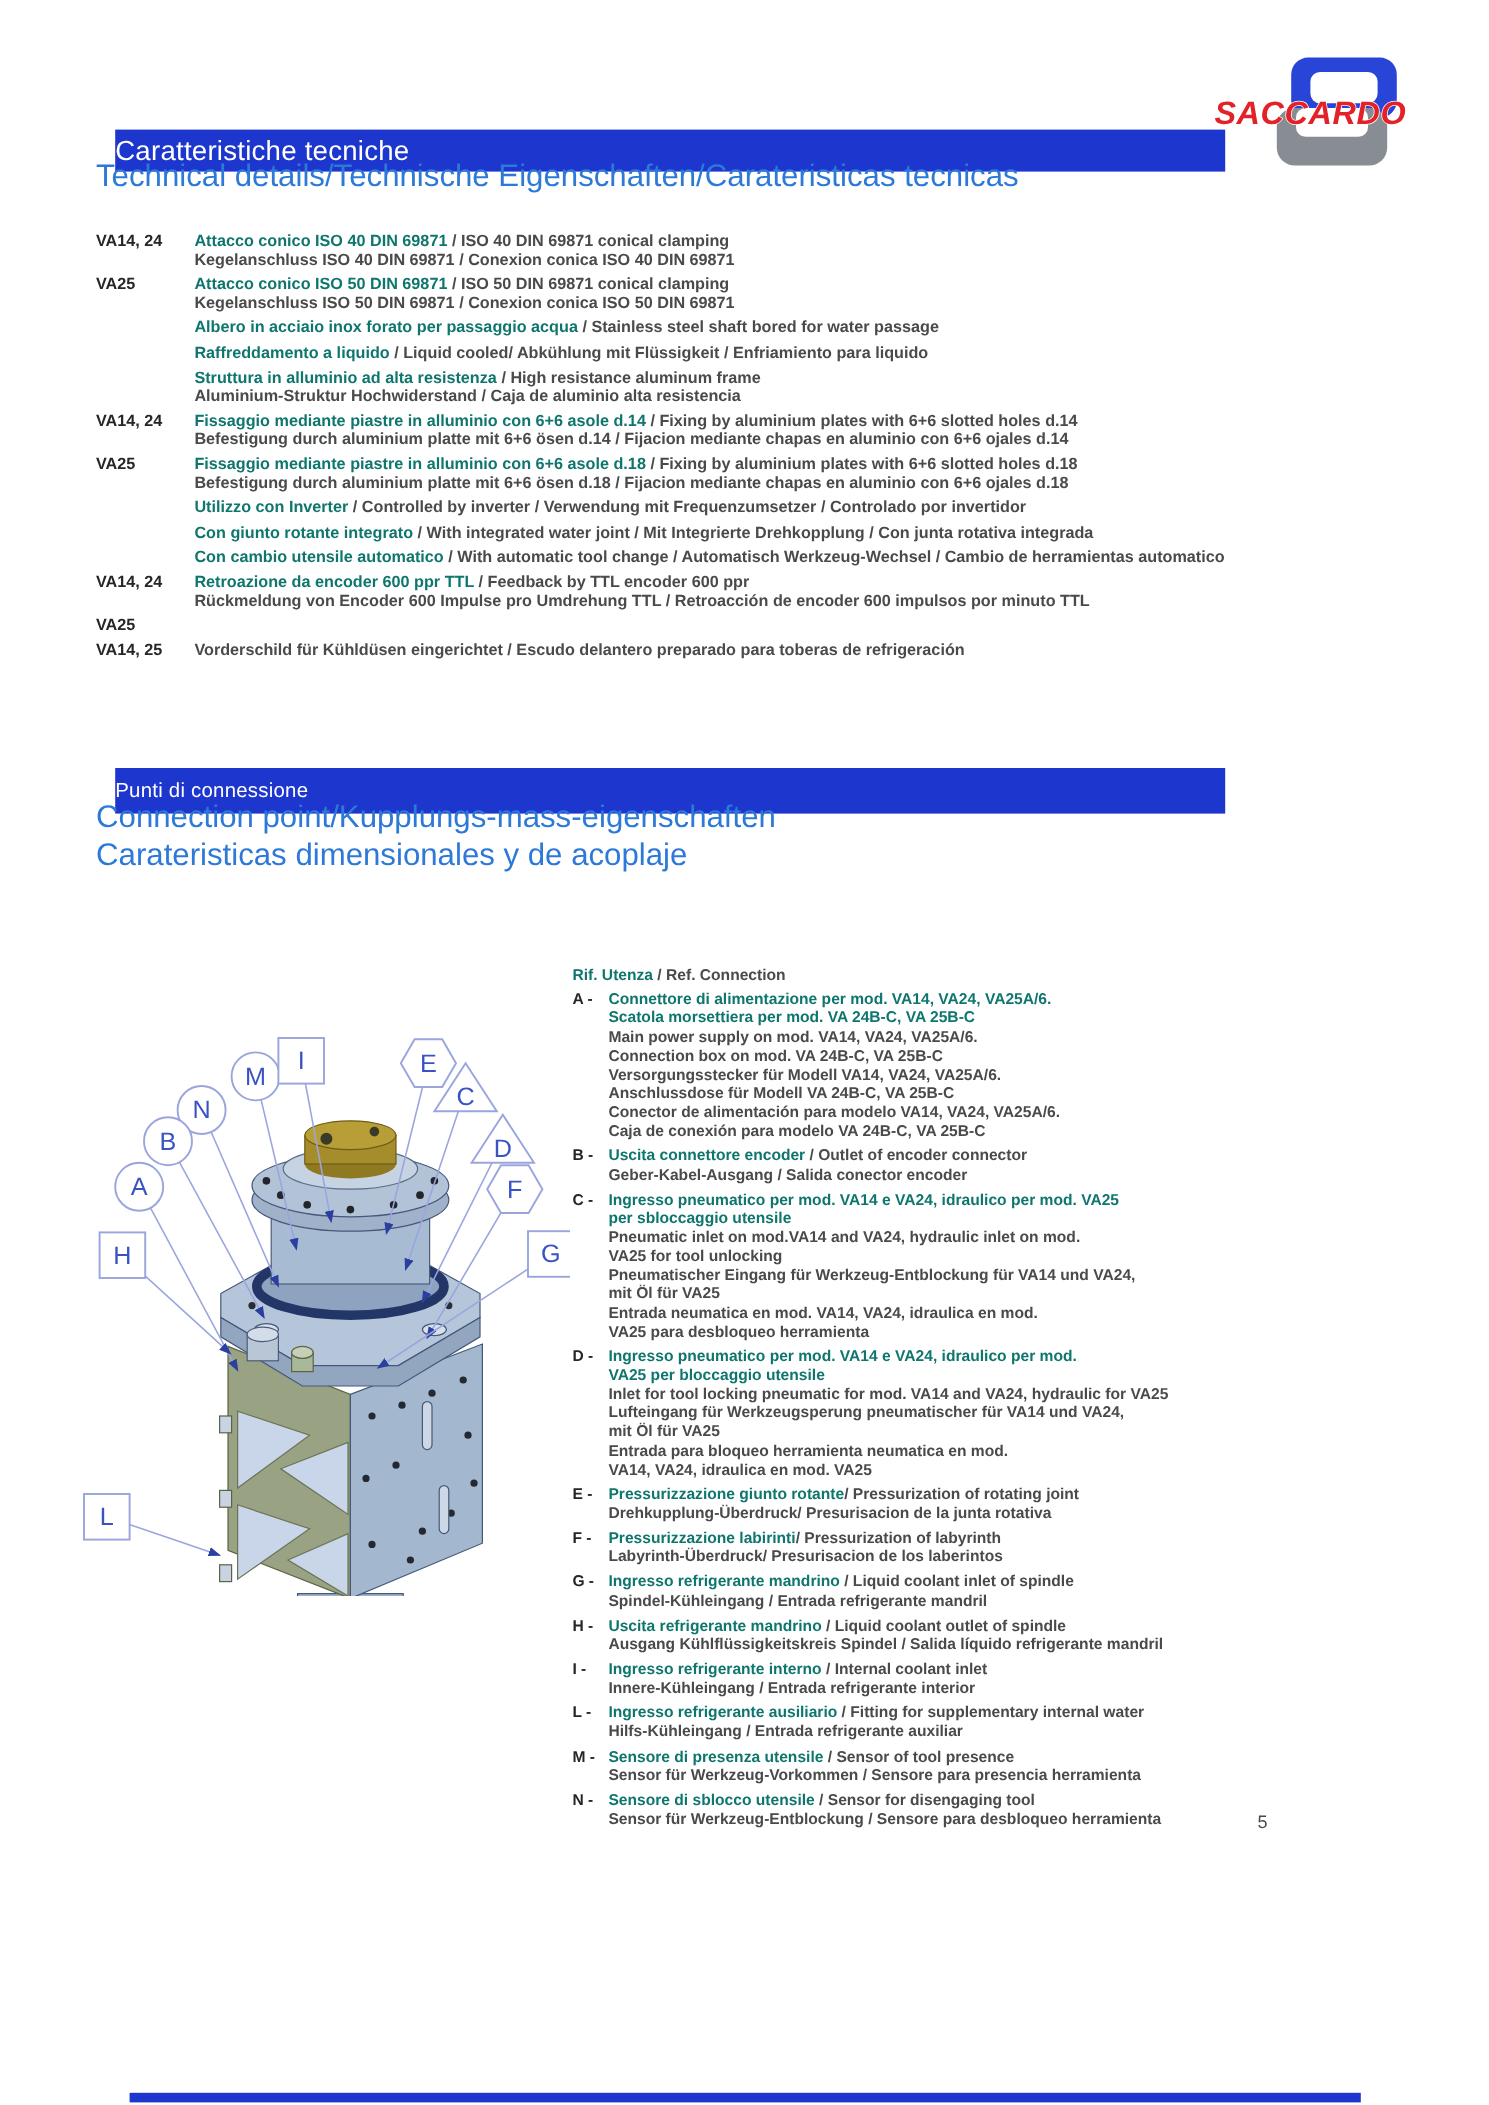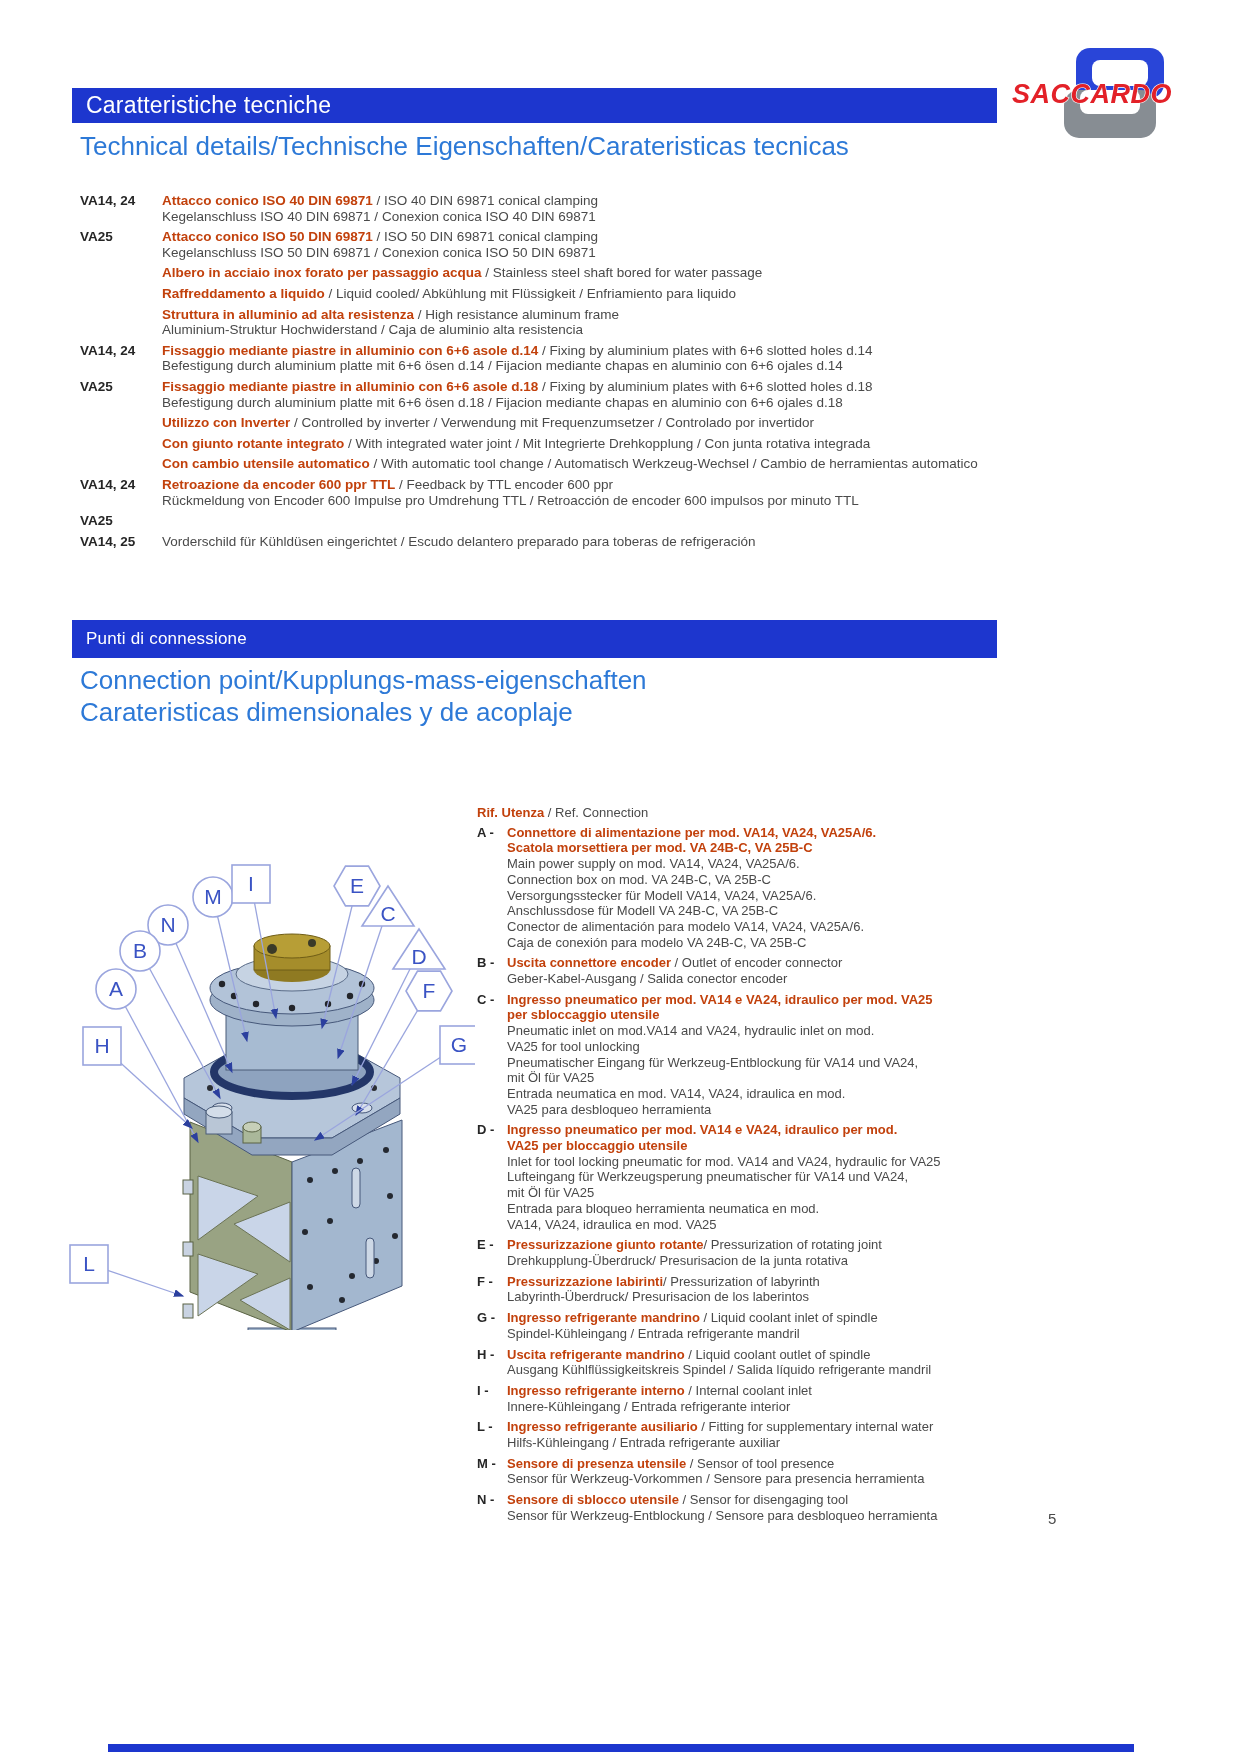--- a/index.html
+++ b/index.html
@@ -1,30 +1,30 @@
 <!DOCTYPE html>
 <html><head>
 <meta charset="utf-8">
 <style>
   html,body{margin:0;padding:0;background:#ffffff;}
   .page{position:relative;width:1241px;height:1754px;background:#fff;overflow:hidden;
         font-family:"Liberation Sans",sans-serif;color:#474747;}
-  .bar{position:absolute;left:72px;width:925px;background:#1d36ce;color:#fff;
-       display:flex;align-items:center;padding-left:14px;box-sizing:border-box;letter-spacing:.2px;}
+  .bar{position:absolute;left:96px;width:925px;background:#1d36ce;color:#fff;
+       display:flex;align-items:center;box-sizing:border-box;letter-spacing:.2px;margin-top:20px;}
   .bar1{top:88px;height:35px;font-size:23px;}
   .bar2{top:620px;height:38px;font-size:17px;}
   .subtitle{position:absolute;left:80px;color:#2d79d7;}
   .sub1{top:131px;font-size:26px;}
   .sub2{top:664px;font-size:26px;line-height:32px;}
   .spec-list{position:absolute;left:80px;top:193px;width:1115px;font-size:13.5px;line-height:15.6px;}
   .spec-row{display:flex;margin-bottom:5px;}
   .spec-model{width:82px;flex:none;font-weight:bold;color:#262626;}
   .tline{white-space:nowrap;}
-  .b{font-weight:bold;color:#c2410c;}
-  .r{font-weight:normal;color:#4a4a4a;}
+  .b{font-weight:bold;color:#0f766e;}
+  .r{font-weight:bold;color:#4a4a4a;}
   .conn-list{position:absolute;left:477px;top:805px;width:600px;font-size:13px;line-height:15.7px;}
   .conn-header{margin-bottom:4px;}
   .conn-item{display:flex;margin-bottom:5px;}
   .conn-letter{width:30px;flex:none;font-weight:bold;color:#262626;}
   .diagram{position:absolute;left:55px;top:750px;}
   .logo{position:absolute;left:1008px;top:46px;}
   .page-number{position:absolute;left:1048px;top:1510px;font-size:15px;color:#4a4a4a;}
   .footer-bar{position:absolute;left:108px;top:1744px;width:1026px;height:8px;background:#1d36ce;}
 </style>
 </head>

